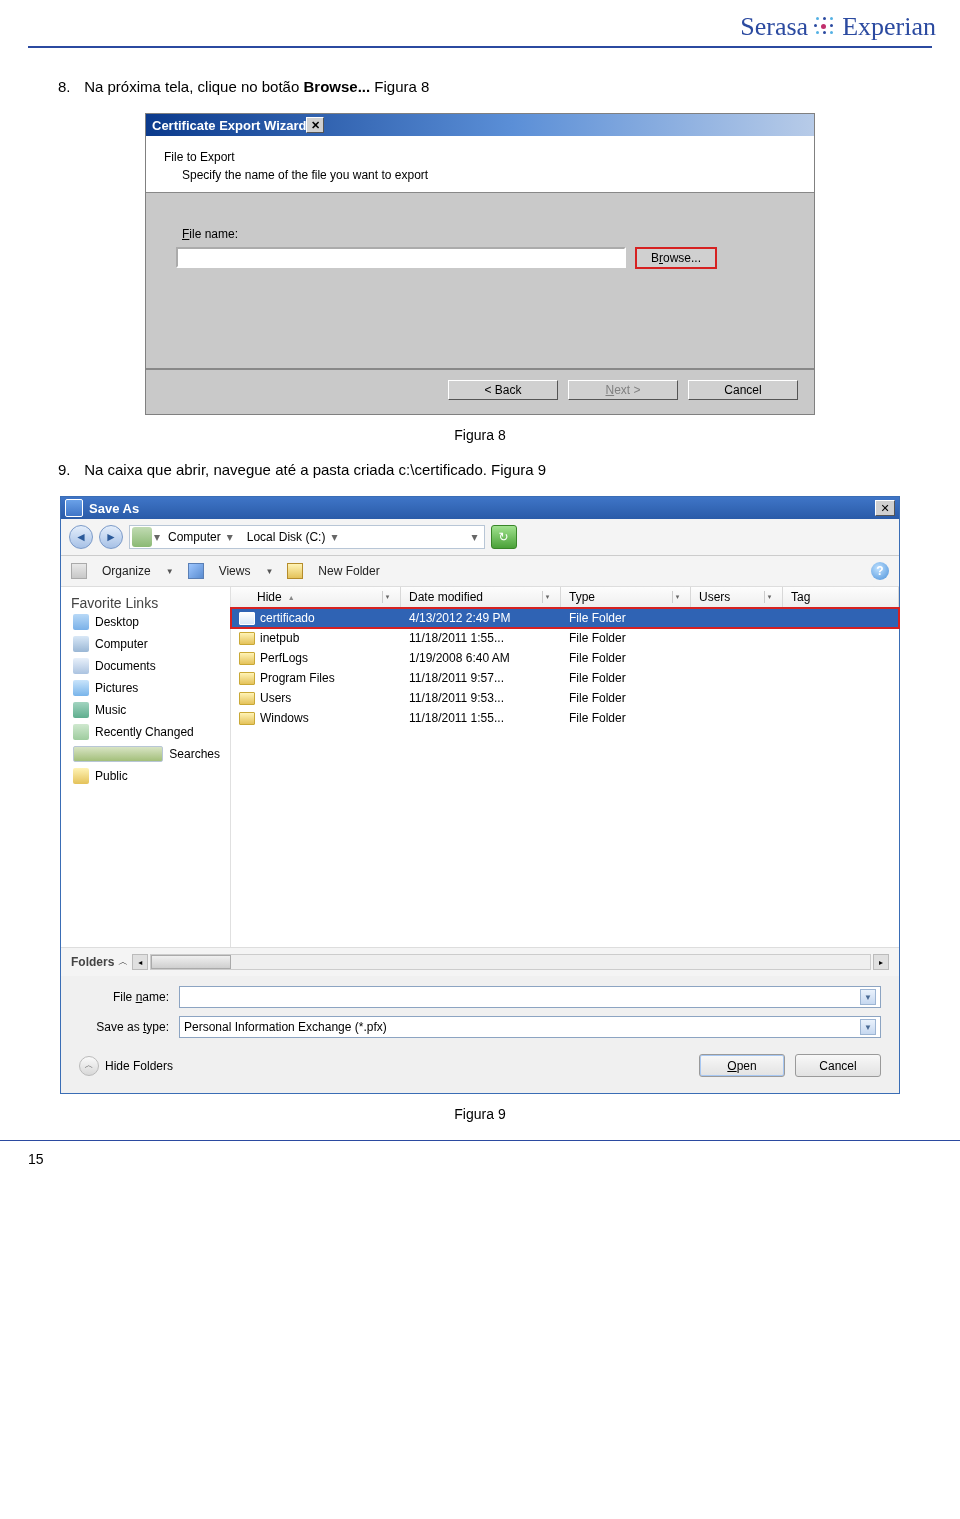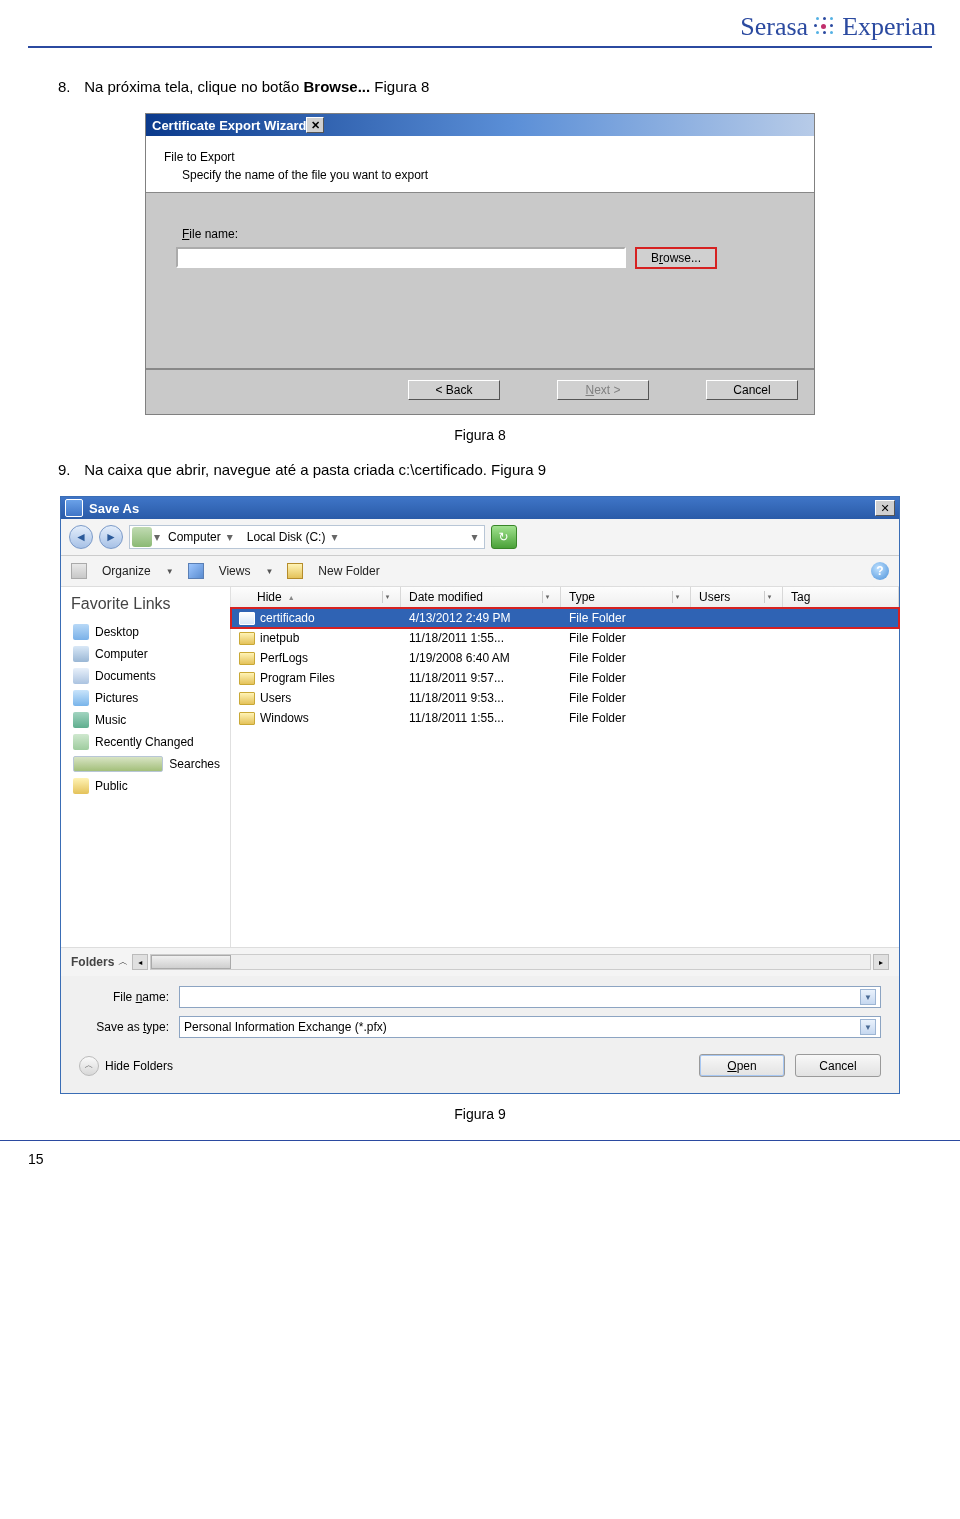--- a/index.html
+++ b/index.html
@@ -60,21 +60,21 @@
   .btn3d{
     background:#d0d0d0;
     border:1px solid #fff; border-right-color:#555; border-bottom-color:#555;
     padding:2px 14px;
     font-size:12px;
     font-family:Tahoma,sans-serif;
   }
   .btn3d.red{ outline:2px solid #d62121; outline-offset:-1px;}
   .btn3d.disabled{ color:#808080;}
   .wiz-btns{ display:flex; justify-content:flex-end; gap:10px; padding:10px 16px 14px 16px; border-top:1px solid #888;}
-  .wiz-btns .btn3d{ width:92px;margin-left:47px;}
+  .wiz-btns .btn3d{ width:110px;}
 
   
   .saveas {
     width: 840px; margin:0 auto;
     border:1px solid #3a6db5;
     background:#f0f0f0;
     font-family: "Segoe UI", Tahoma, sans-serif;
     font-size:12px; color:#000;
   }
   .sa-title{
@@ -113,21 +113,21 @@
   .sa-toolbar{ display:flex; align-items:center; gap:14px; padding:6px 10px; background:#f4f4f4; border-bottom:1px solid #ddd;}
   .sa-tool{ display:flex; align-items:center; gap:15px; color:#222;}
   .sa-tool .arrow{ font-size:8px; color:#555;}
   .tool-icon{ width:16px; height:16px; }
   .tool-org{ background:linear-gradient(to bottom,#e8e8e8,#c8c8c8); border:1px solid #aaa;}
   .tool-views{ background:linear-gradient(135deg,#9dc6ff,#5a8cd0); border:1px solid #5a7fb5;}
   .tool-folder{ background:linear-gradient(to bottom,#fff3b5,#e4c25a); border:1px solid #b58c2b;}
   .help{ margin-left:auto; width:18px;height:18px; border-radius:50%; background:radial-gradient(circle at 40% 35%,#bfe1ff,#4a90d9); color:#fff; display:flex;align-items:center;justify-content:center; font-weight:bold; font-size:12px;}
   .sa-body{ display:flex; background:#fff; height:360px;}
   .sa-left{ width:170px; border-right:1px solid #e0e0e0; padding:8px 8px 8px 10px;}
-  .sa-left .title{ font-weight:500; color:#444; margin-bottom:8px; font-size:16px;}
+  .sa-left .title{ font-weight:500; color:#444; font-size:14px;}
   .fav{ display:flex; align-items:center; gap:6px; padding:3px 2px; cursor:default;}
   .fav .ic{ width:16px; height:16px; border-radius:2px;}
   .ic.desktop{ background:linear-gradient(to bottom,#b8d9f7,#7ab1e8);}
   .ic.computer{ background:linear-gradient(to bottom,#d9e8f7,#9ab7d5);}
   .ic.doc{ background:linear-gradient(to bottom,#e8f0fa,#abc3e0);}
   .ic.pic{ background:linear-gradient(to bottom,#c9e4fb,#78b4ea);}
   .ic.music{ background:linear-gradient(to bottom,#a2d4c0,#5fae8e);}
   .ic.recent{ background:linear-gradient(to bottom,#cfe8cf,#9ecc9e);}
   .ic.search{ background:linear-gradient(to bottom,#d8e4c4,#a3bf7a);}
   .ic.public{ background:linear-gradient(to bottom,#fff3b5,#e4c25a);}

